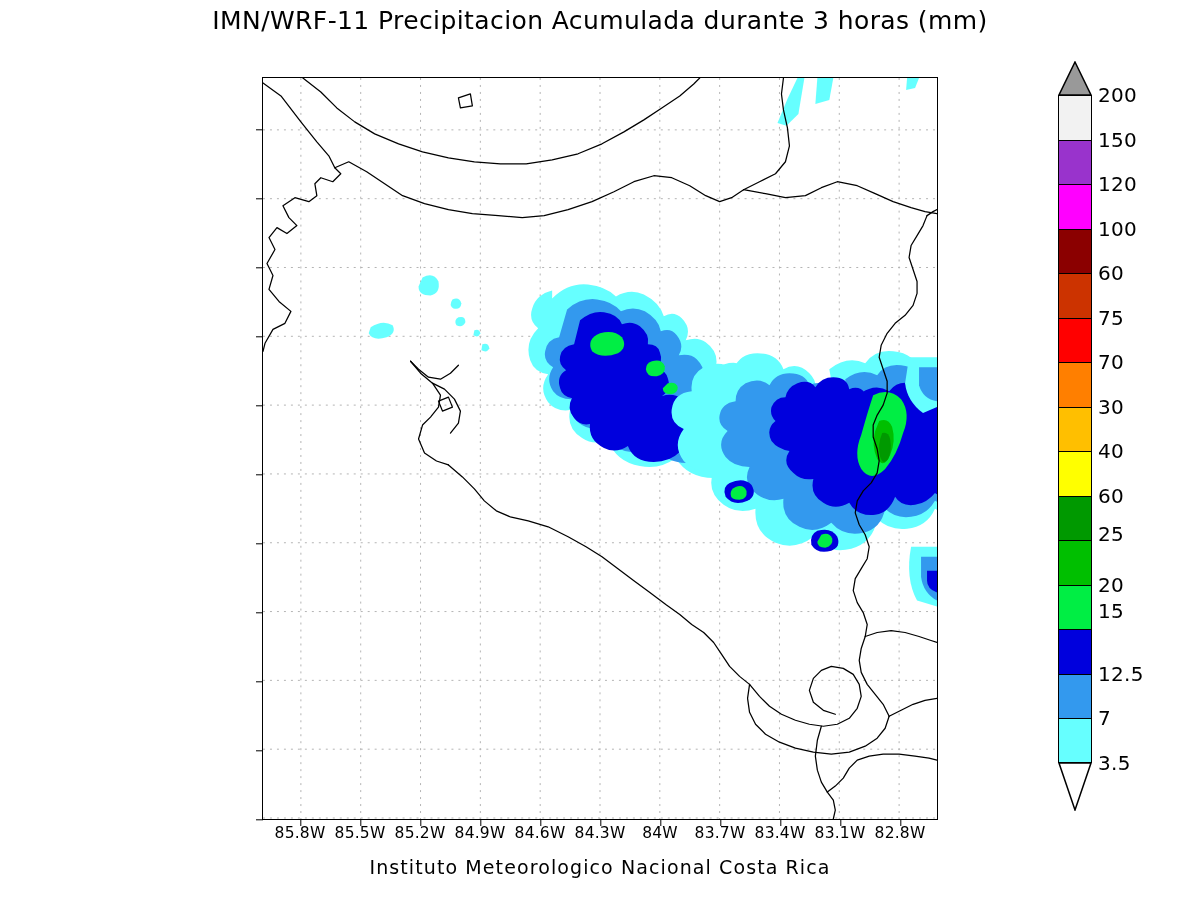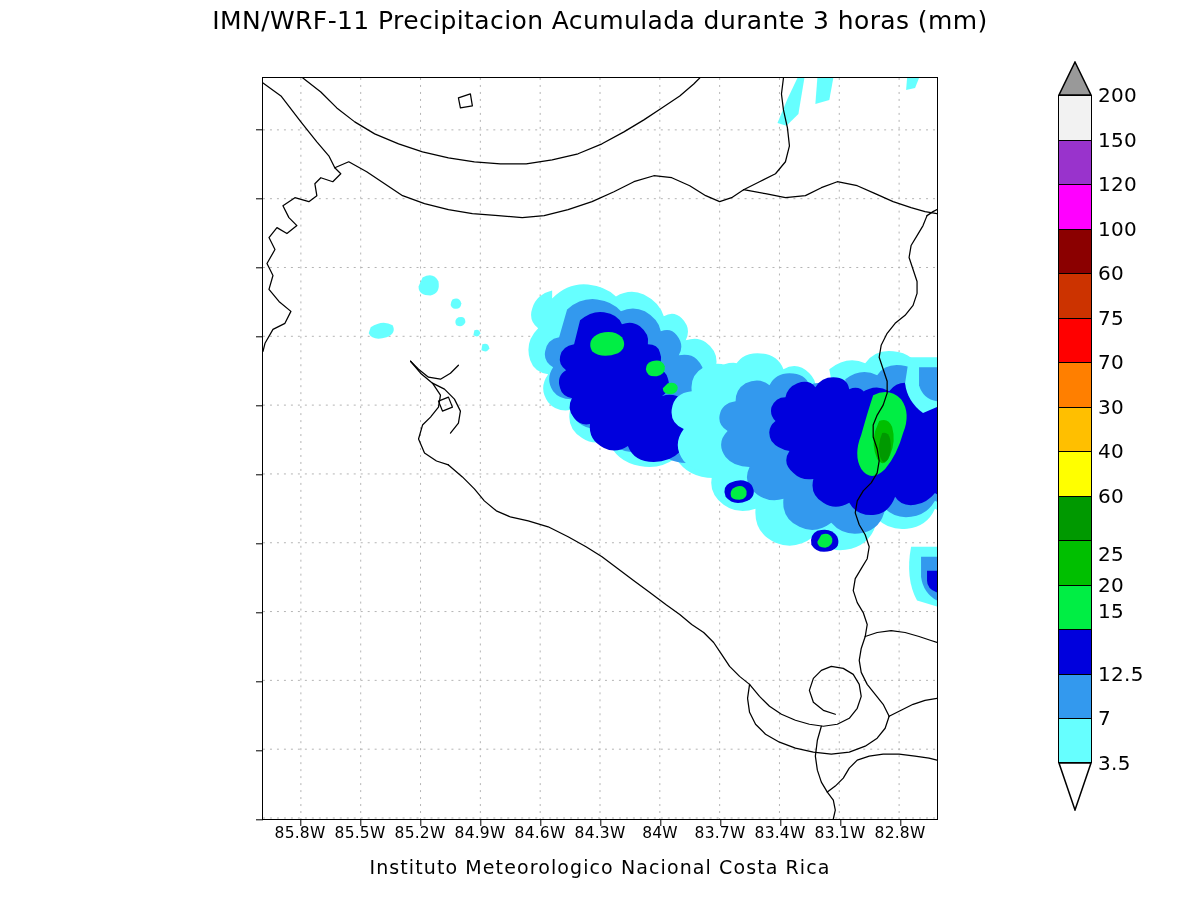--- a/index.html
+++ b/index.html
@@ -317,21 +317,21 @@
   <div class="cb-label" style="top:0px">200</div>
   <div class="cb-label" style="top:44.5px">150</div>
   <div class="cb-label" style="top:89px">120</div>
   <div class="cb-label" style="top:133.5px">100</div>
   <div class="cb-label" style="top:178px">60</div>
   <div class="cb-label" style="top:222.5px">75</div>
   <div class="cb-label" style="top:267px">70</div>
   <div class="cb-label" style="top:311.5px">30</div>
   <div class="cb-label" style="top:356px">40</div>
   <div class="cb-label" style="top:400.5px">60</div>
-  <div class="cb-label" style="top:459px">25</div>
+  <div class="cb-label" style="top:439px">25</div>
   <div class="cb-label" style="top:489.5px">20</div>
   <div class="cb-label" style="top:516px">15</div>
   <div class="cb-label" style="top:578.5px">12.5</div>
   <div class="cb-label" style="top:623px">7</div>
   <div class="cb-label" style="top:667.5px">3.5</div>
 </div>
 
 <div id="footer">Instituto Meteorologico Nacional Costa Rica</div>
 
 </body></html>

